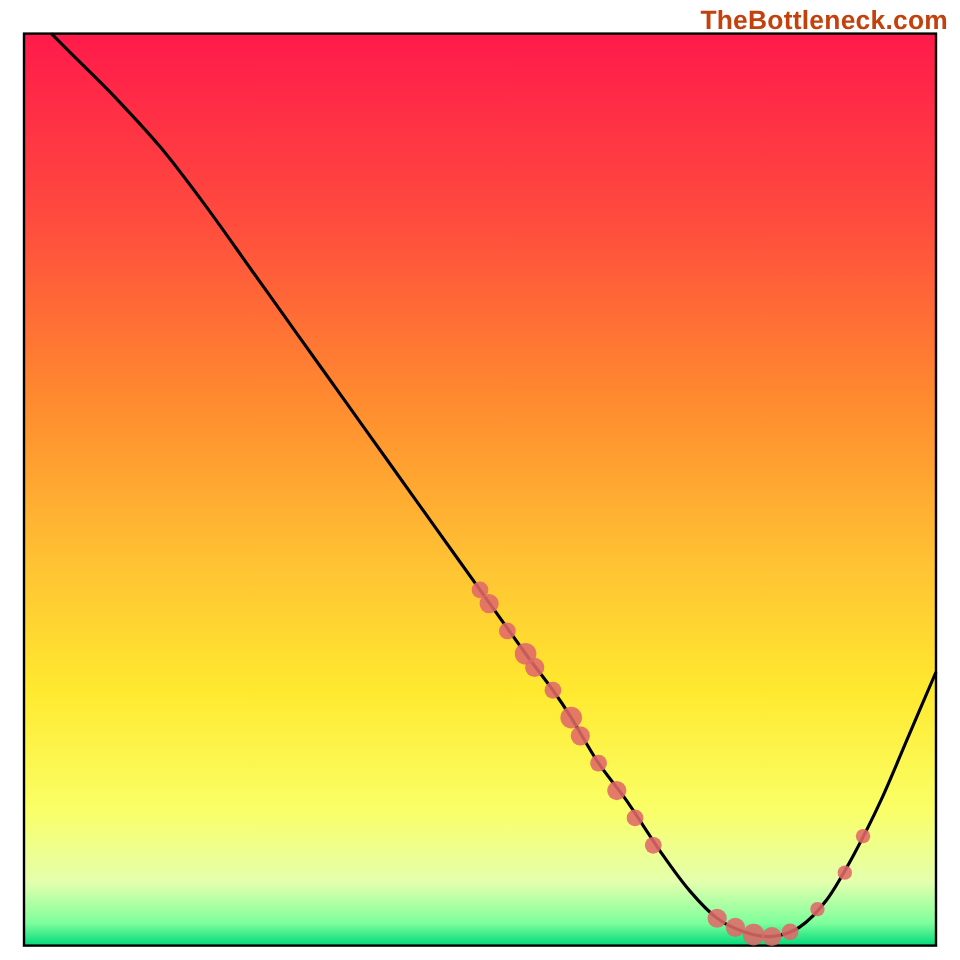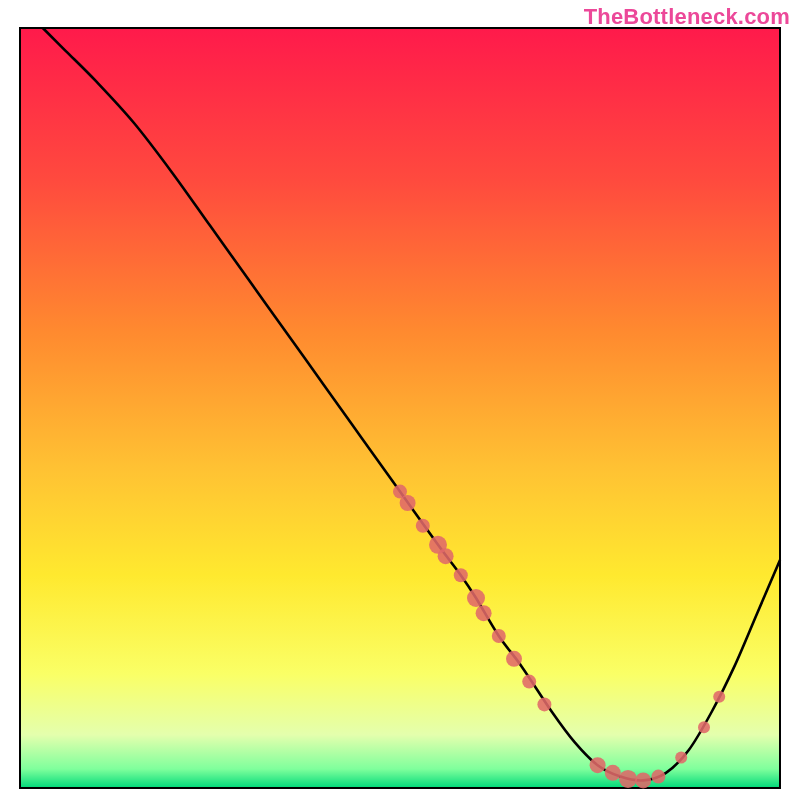--- a/index.html
+++ b/index.html
@@ -15,21 +15,21 @@
     position: relative;
     width: 800px;
     height: 800px;
   }
   .watermark {
     position: absolute;
     top: 4px;
     right: 10px;
     font-size: 22px;
     font-weight: 600;
-    color: #ec4899;
+    color: #c2410c;
     letter-spacing: 0.2px;
     z-index: 5;
   }
   svg { display: block; }
 </style>
 </head>
 <body>
 
 <div class="wrap">
   <div class="watermark">TheBottleneck.com</div>

